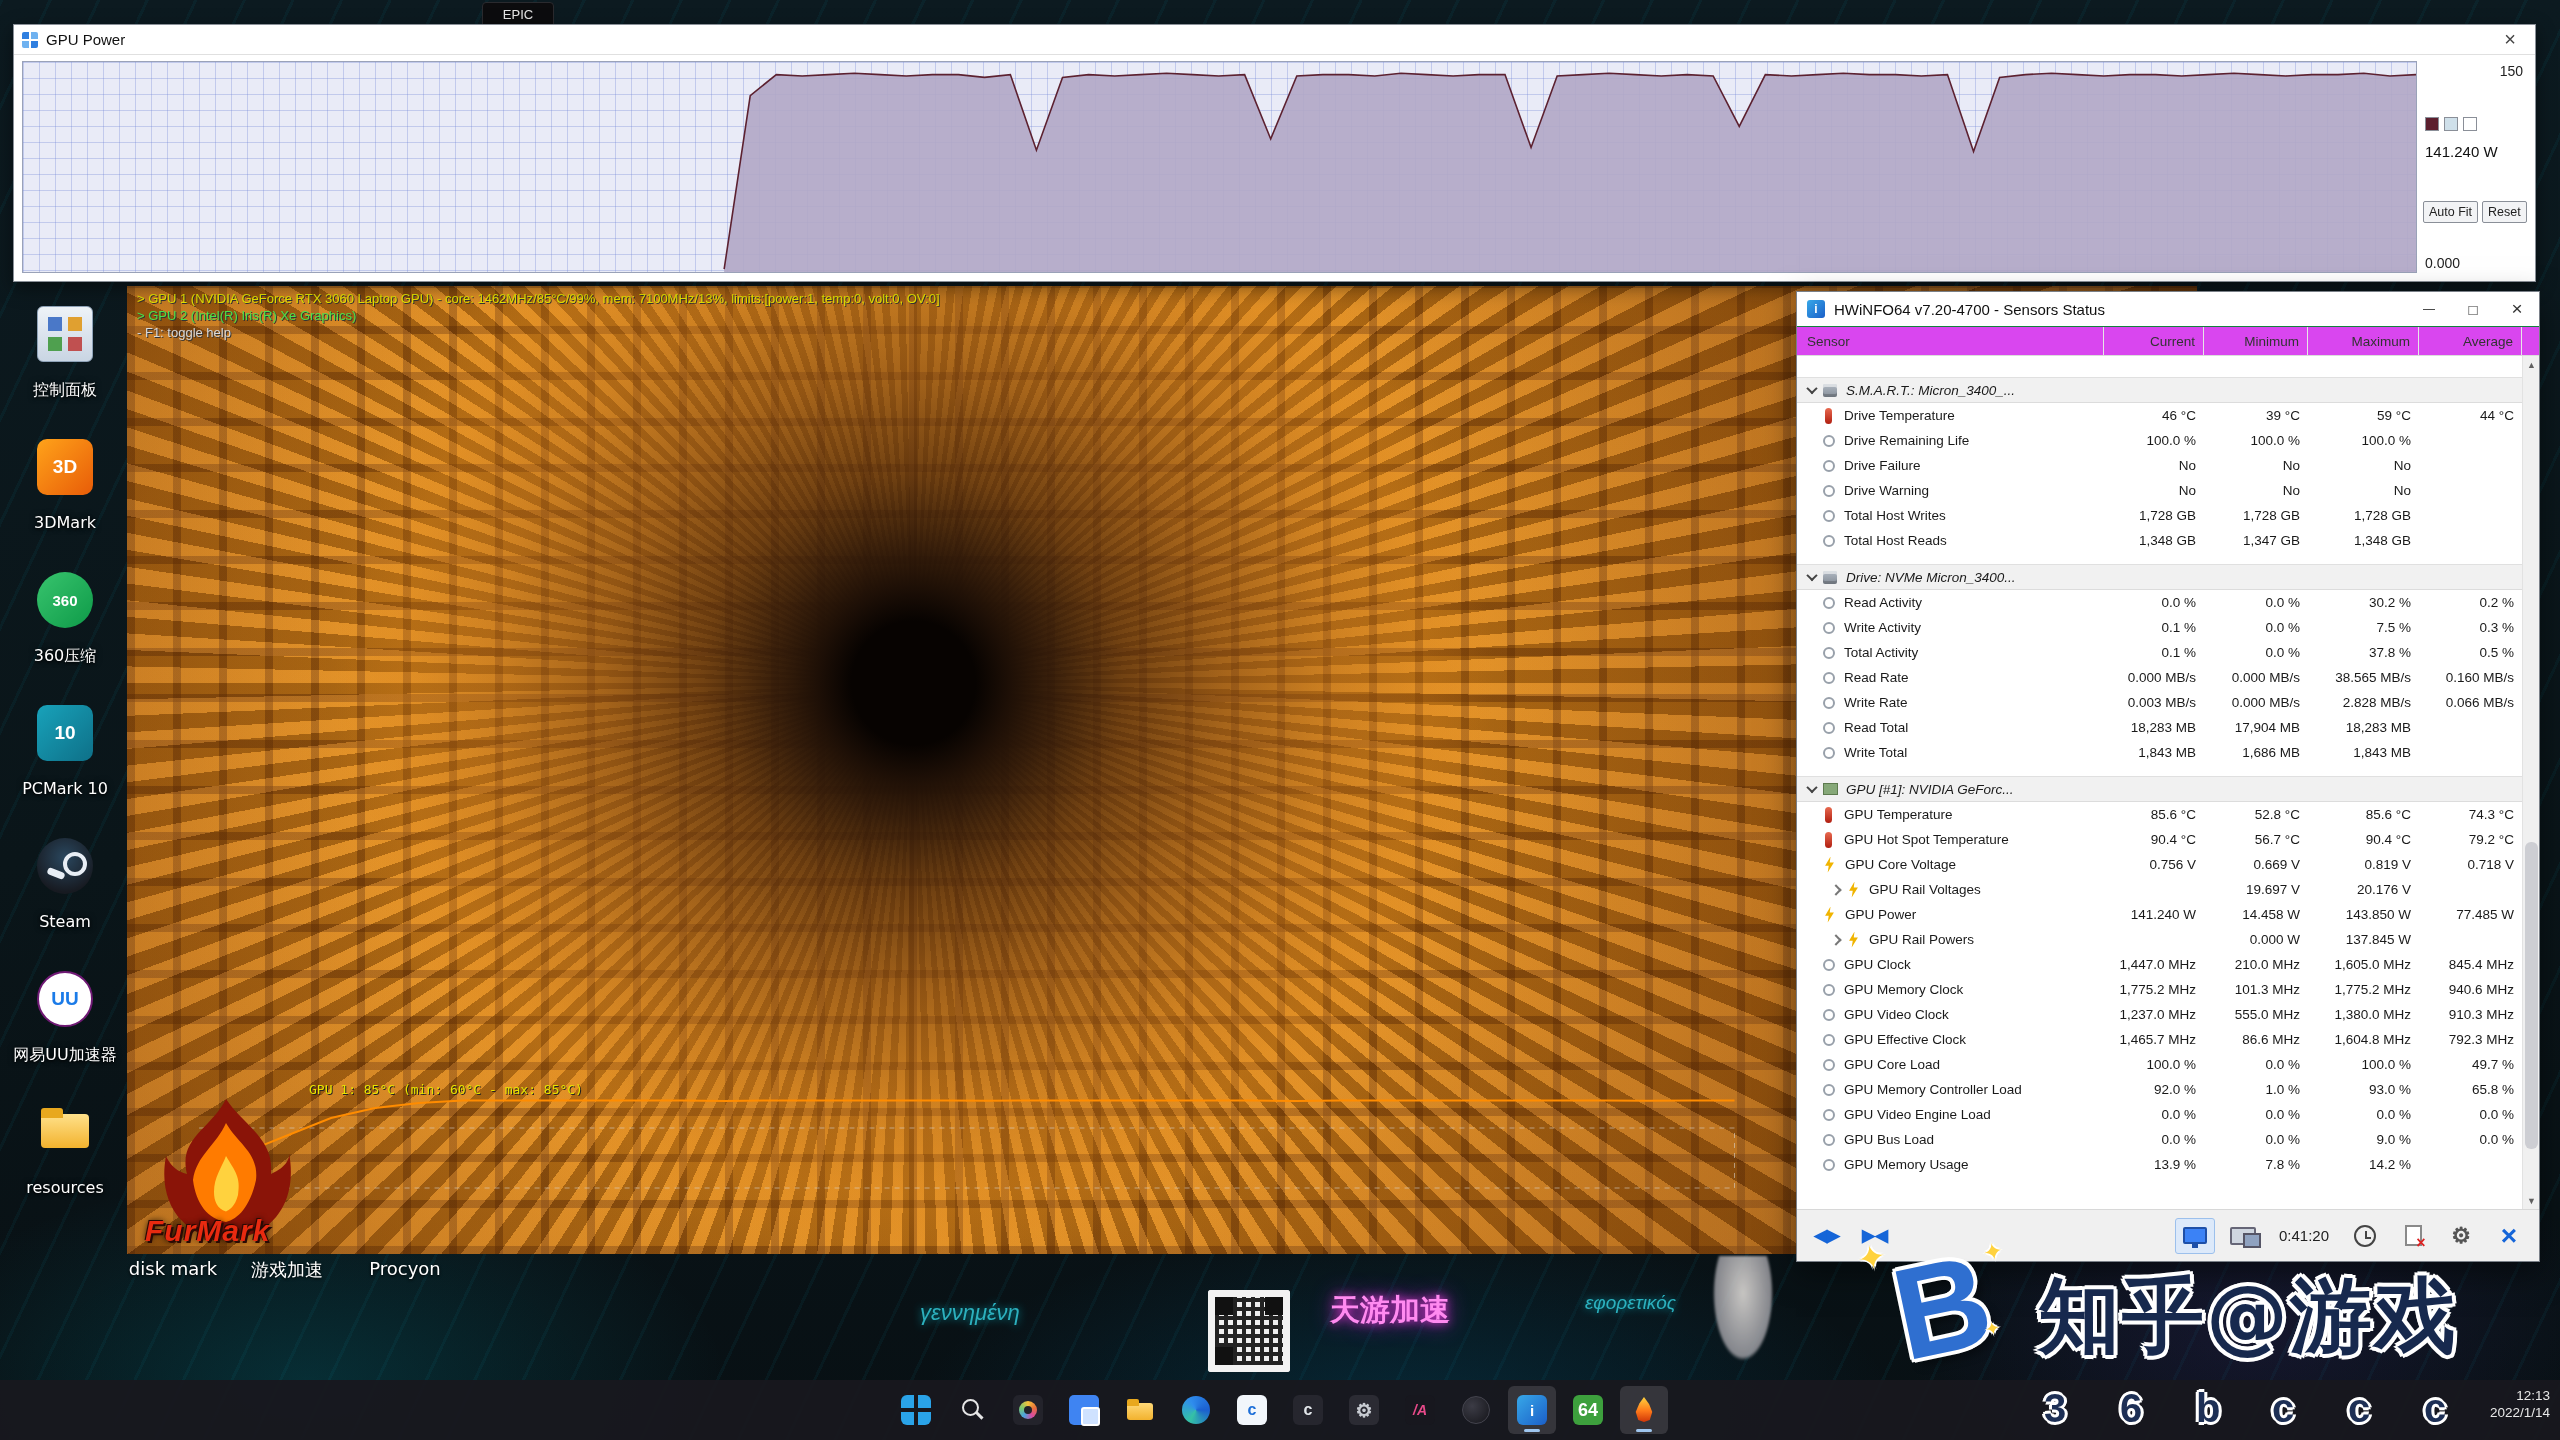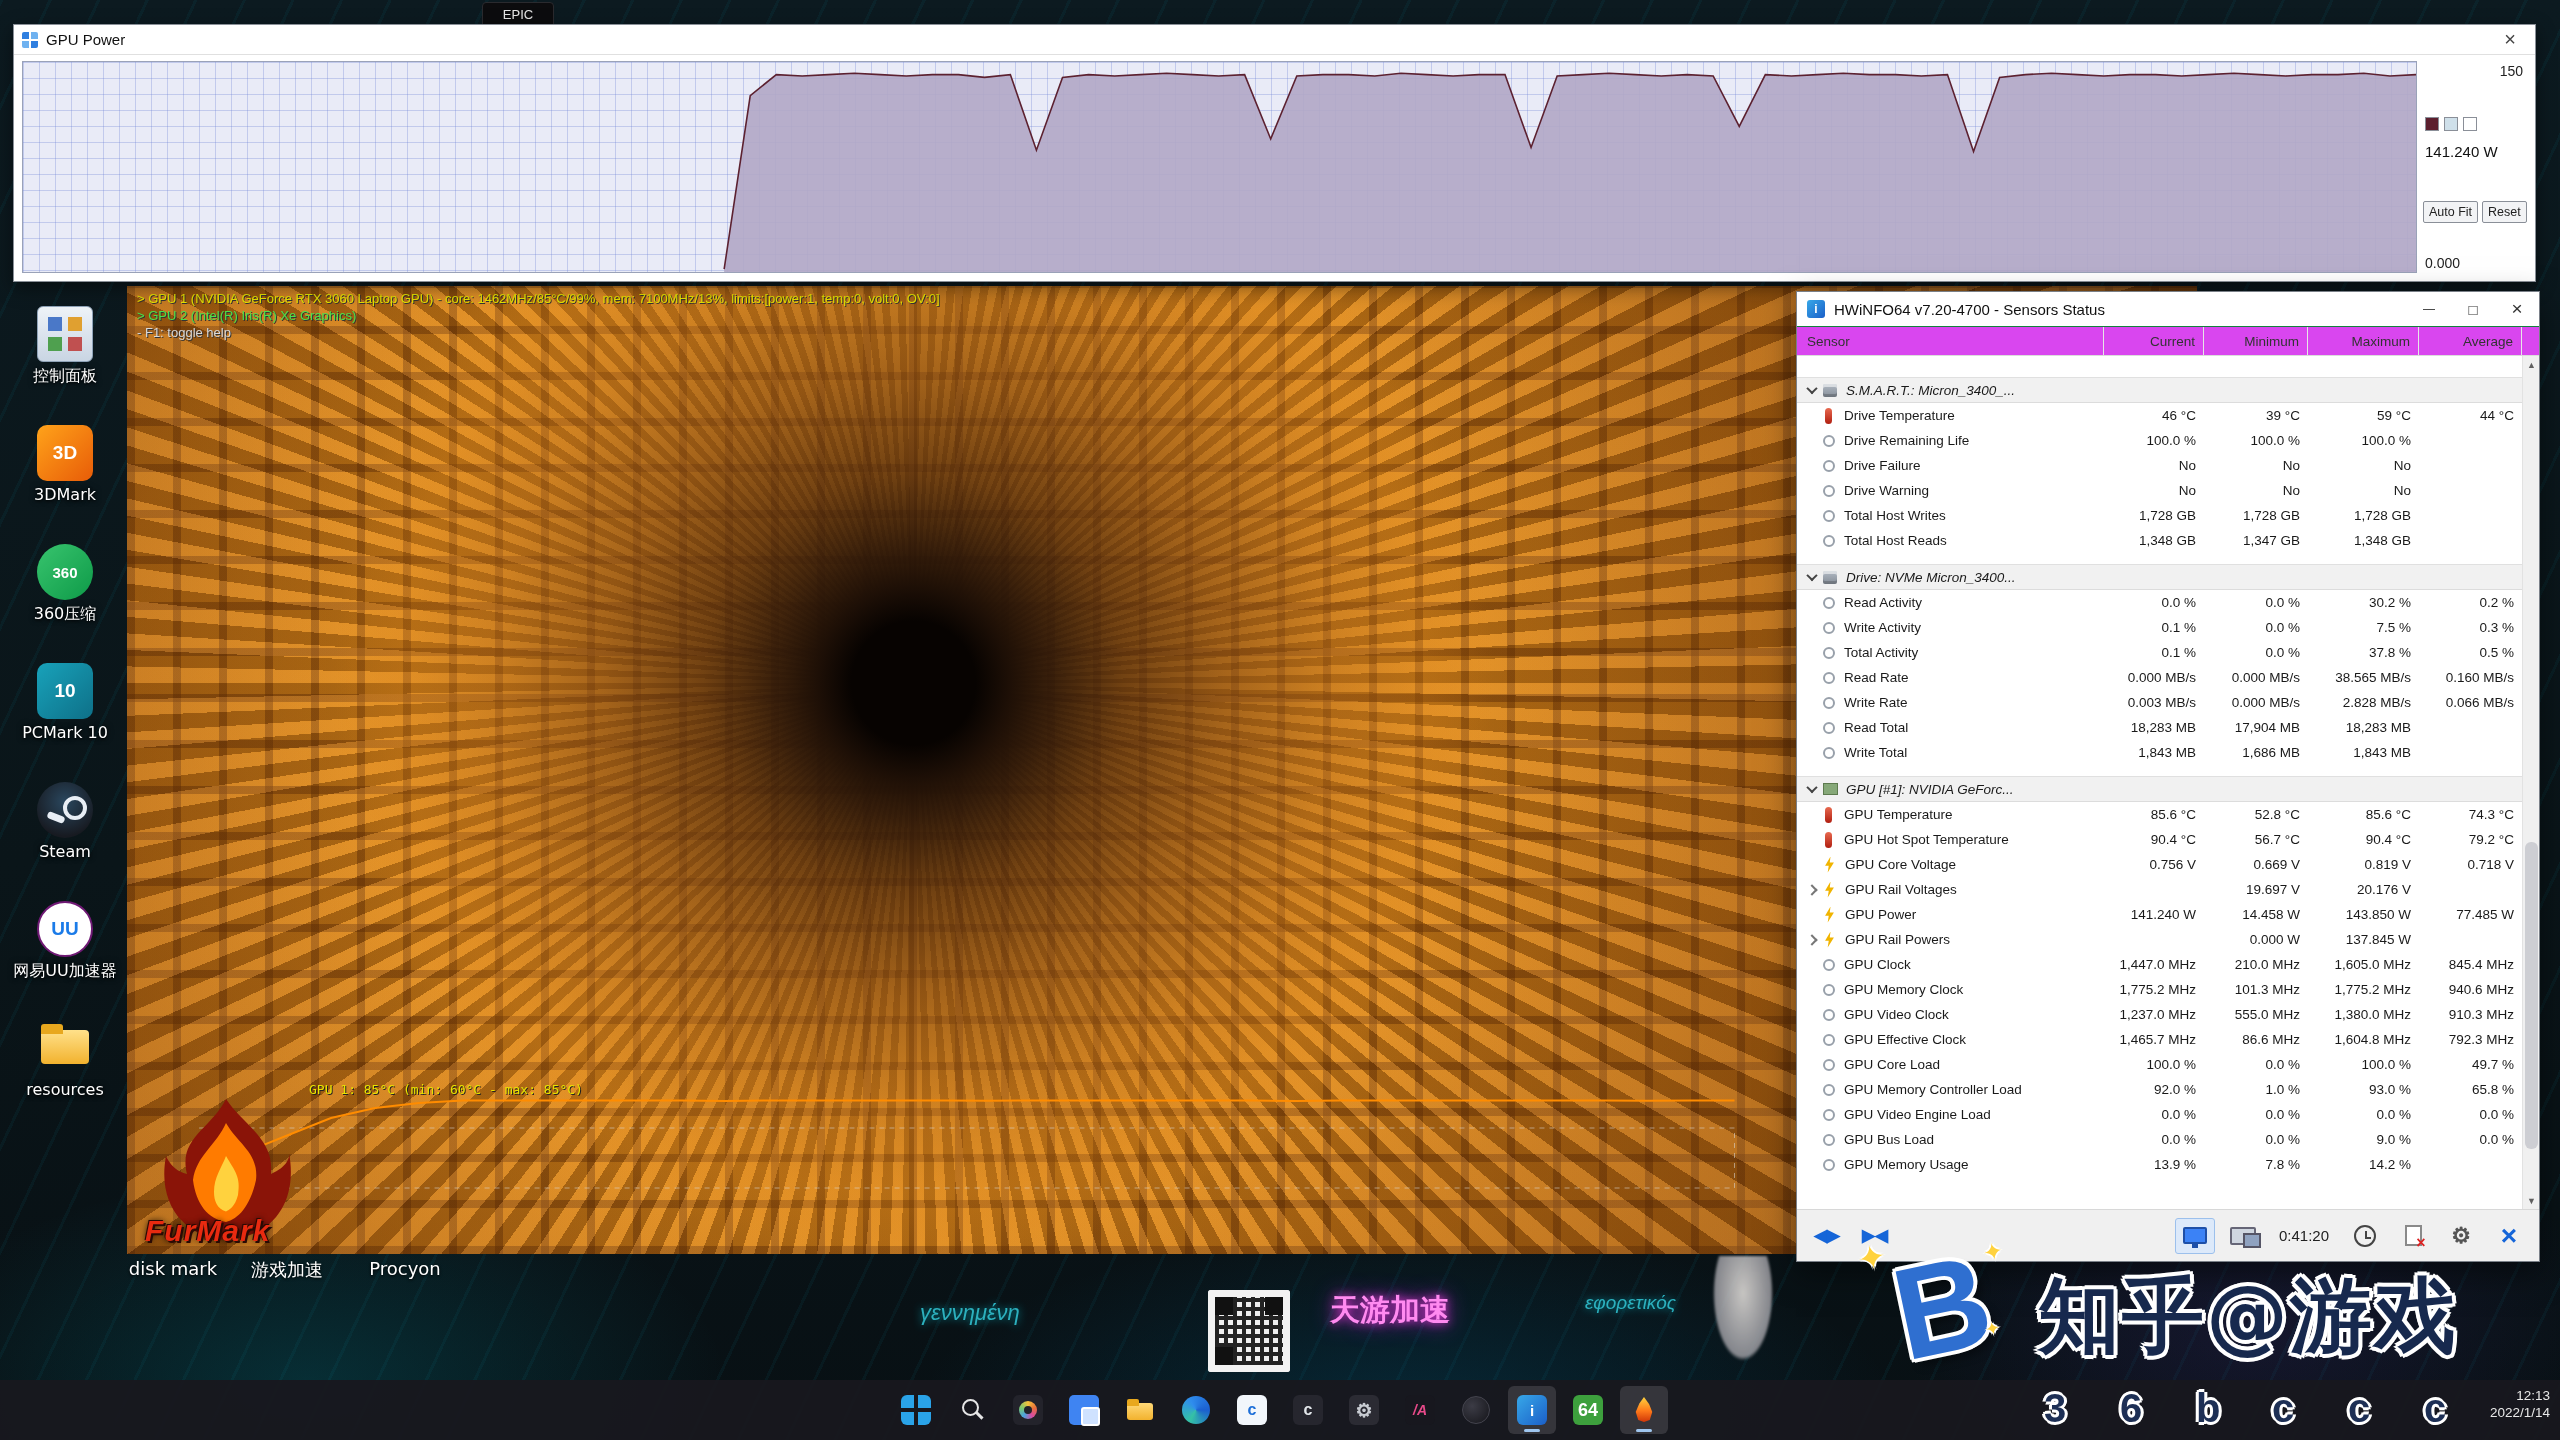--- a/index.html
+++ b/index.html
@@ -31,21 +31,21 @@
       repeating-linear-gradient(90deg,#222 0 4px,#eee 4px 9px)}
   .wp-figure{position:absolute;left:1688px;top:1256px;width:110px;height:124px;
     background:radial-gradient(40px 90px at 50% 30%,#e8e4e0,#9a9aa0 70%,transparent 75%);
     filter:blur(1px);opacity:.85}
 
   
   .dicons{position:absolute;left:6px;top:306px;width:118px;display:flex;flex-direction:column;gap:40px;z-index:1}
   .dicon{display:flex;flex-direction:column;align-items:center;cursor:default}
   .dicon-img{position:relative;width:56px;height:56px;display:flex;align-items:center;justify-content:center;
     font-weight:800;font-size:19px;color:#fff}
-  .dicon-label{margin-top:5px;font-size:16px;color:#fff;text-align:center;line-height:18px;max-width:116px;
+  .dicon-label{margin-top:19px;font-size:16px;color:#fff;text-align:center;line-height:18px;max-width:116px;
     text-shadow:0 1px 3px #000,0 0 6px rgba(0,0,0,.8);font-family:"DejaVu Sans","Liberation Sans",sans-serif}
   .ic-cpanel{background:linear-gradient(#eef3f8,#c9d5e3);border:1px solid #8fa3b8;border-radius:6px}
   .ic-cpanel::before{content:"";position:absolute;inset:10px;
     background:
       linear-gradient(#4a78c8,#4a78c8) left top/42% 42% no-repeat,
       linear-gradient(#e0a030,#e0a030) right top/42% 42% no-repeat,
       linear-gradient(#4fa04f,#4fa04f) left bottom/42% 42% no-repeat,
       linear-gradient(#c05050,#c05050) right bottom/42% 42% no-repeat}
   .ic-mark3d{background:linear-gradient(135deg,#ffa31a,#e85c08);border-radius:10px}
   .ic-z360{background:linear-gradient(135deg,#38c46e,#0e9a48);border-radius:50%;font-size:15px}
@@ -124,21 +124,21 @@
   .hw-header{flex:none;height:30px;display:grid;grid-template-columns:1fr 100px 104px 111px 103px 17px;
     background:#d946ef;border-top:1px solid #15803d;border-bottom:1px solid #dcdcdc;font-size:13.5px;color:#333;align-items:center}
   .hw-header .hc{padding-right:8px;text-align:right;border-right:1px solid #e6e6e6;height:100%;display:flex;align-items:center;justify-content:flex-end}
   .hw-header .hc0{justify-content:flex-start;padding-left:10px}
   .hw-bodywrap{flex:1;position:relative;overflow:hidden}
   .hw-body{position:absolute;inset:0 17px 0 0;overflow:hidden;padding-top:10px}
   .hw-row{display:grid;grid-template-columns:1fr 100px 104px 111px 103px;height:25px;align-items:center;font-size:13.5px;color:#1a1a1a}
   .hw-group{height:26px;margin-top:11px;background:#f1f1f1;border-top:1px solid #e0e0e0;border-bottom:1px solid #dcdcdc}
   .hw-group .hw-label{font-style:italic}
   .hw-sensor{display:flex;align-items:center;white-space:nowrap;overflow:hidden;padding-left:8px}
-  .hw-exp .hw-sensor{padding-left:8px}
+  .hw-exp .hw-sensor{padding-left:32px}
   .hw-val{text-align:right;padding-right:8px;white-space:nowrap}
   .chev{width:8px;height:8px;flex:none;margin:0 7px 0 3px}
   .chev-down{border-right:2px solid #444;border-bottom:2px solid #444;transform:rotate(45deg) translate(-1px,-1px)}
   .chev-right{border-right:2px solid #777;border-bottom:2px solid #777;transform:rotate(-45deg)}
   .chev-none{visibility:hidden}
   .sic{flex:none;position:relative}
   .sic-gen{width:12px;height:12px;border:2px solid #98a0aa;border-radius:50%;margin-right:9px}
   .sic-temp{width:7px;height:16px;background:linear-gradient(#e86a50,#b01e10);border-radius:4px;margin:0 12px 0 2px}
   .sic-volt{width:13px;height:16px;background:#f0b400;margin-right:9px;clip-path:polygon(58% 0,16% 58%,44% 58%,36% 100%,84% 38%,52% 38%)}
   .sic-disk{width:14px;height:13px;background:linear-gradient(#b2bac4,#868e98);border-radius:2px;margin-right:9px;

